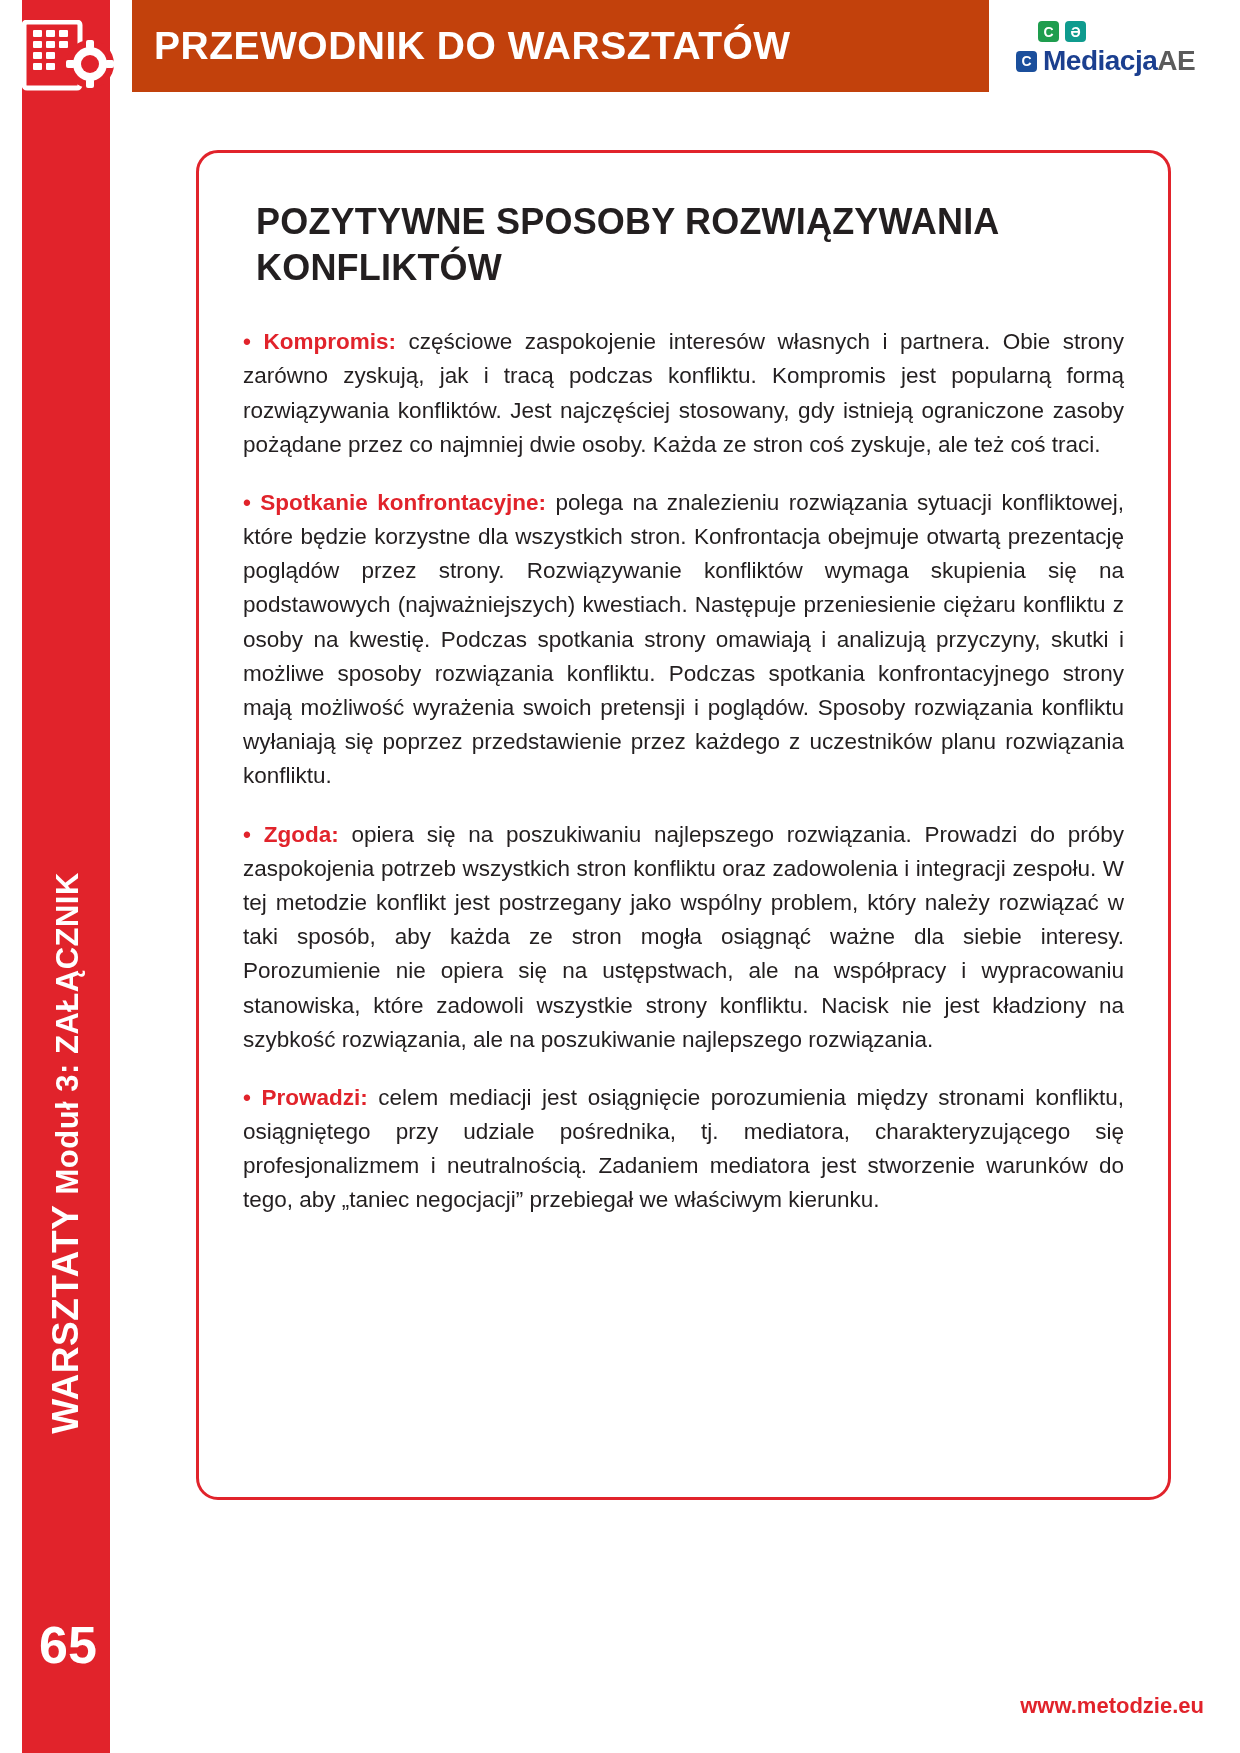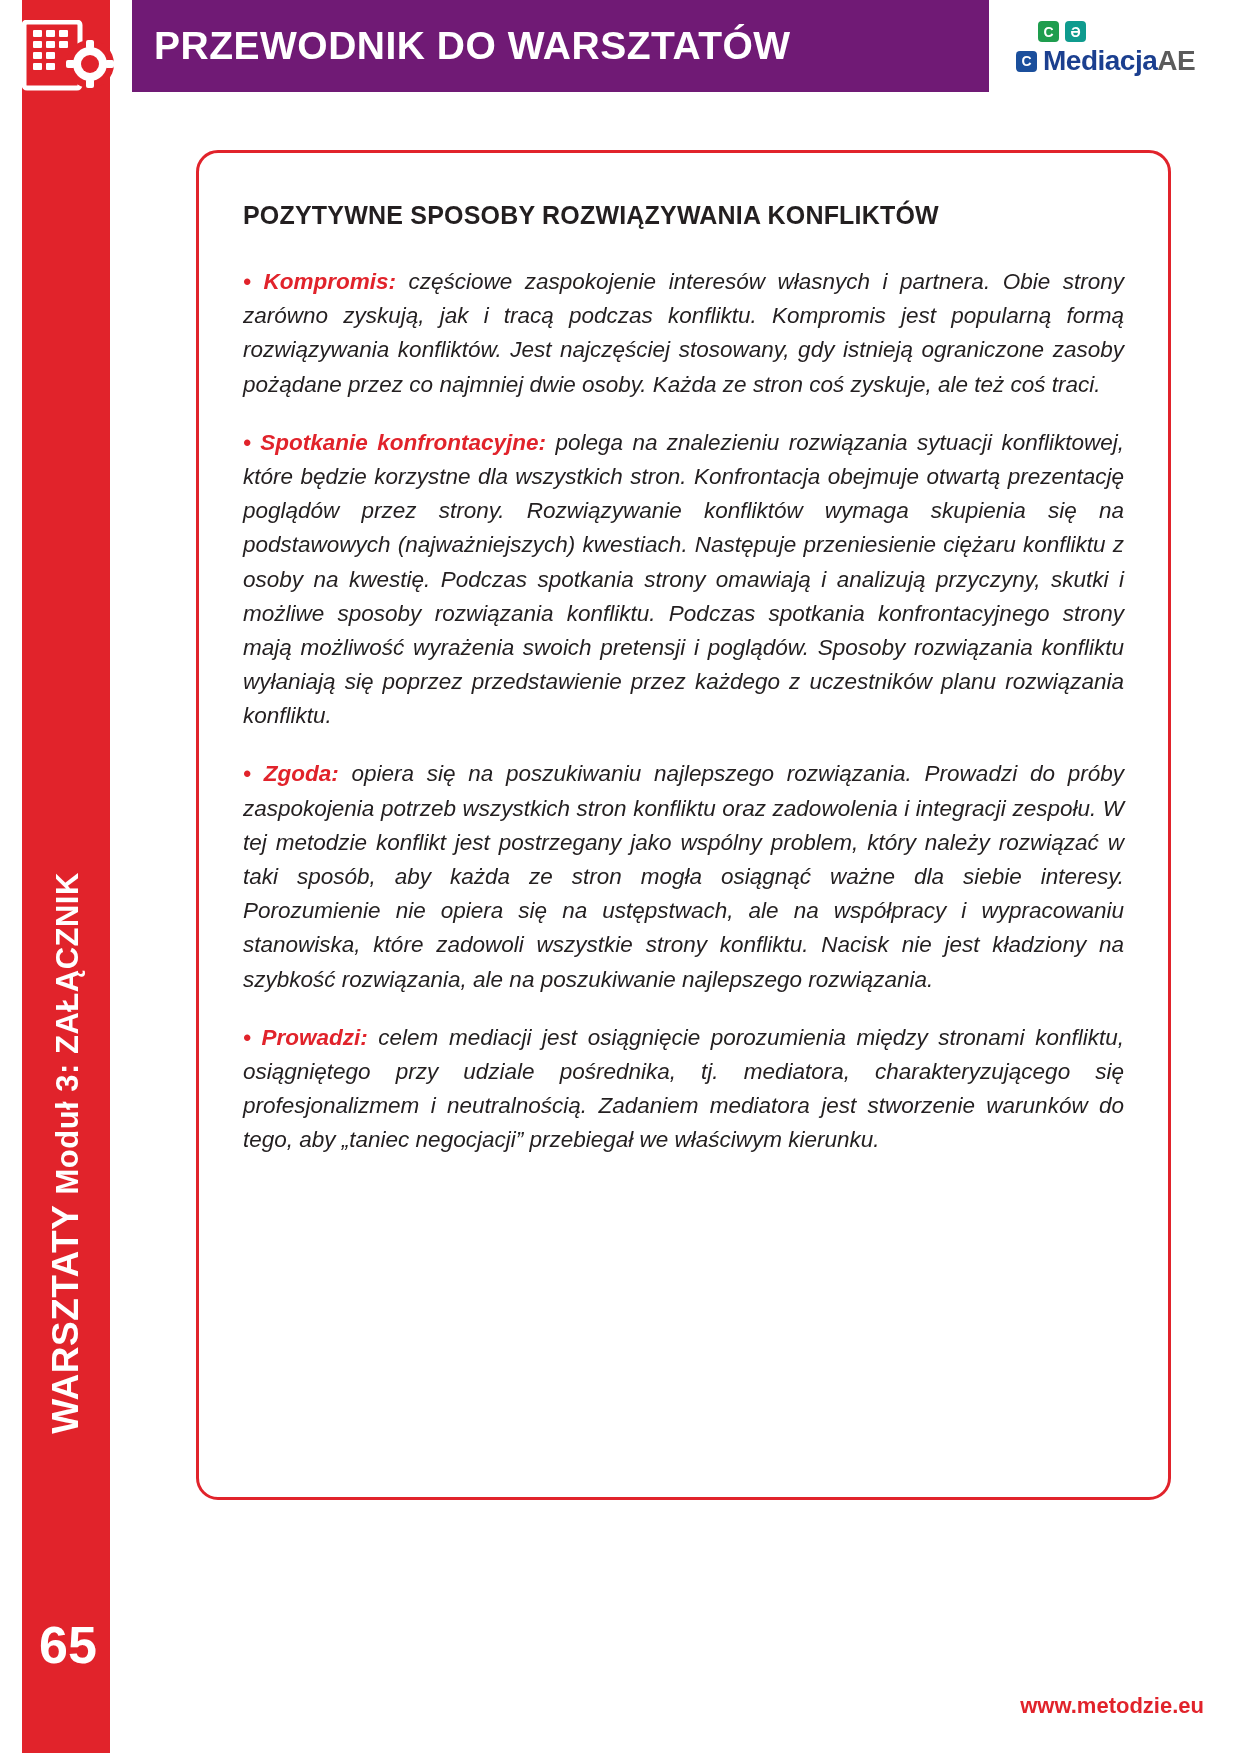--- a/index.html
+++ b/index.html
@@ -16,21 +16,21 @@
     overflow: hidden;
   }
 
   
   .header-bar {
     position: absolute;
     top: 0;
     left: 132px;
     width: 857px;
     height: 92px;
-    background: #701a75;
+    background: #c2410c;
     display: flex;
     align-items: center;
   }
   .header-title {
     color: #ffffff;
     font-size: 39px;
     font-weight: bold;
     letter-spacing: 0.5px;
     margin-left: 22px;
     white-space: nowrap;
@@ -158,34 +158,33 @@
     left: 196px;
     width: 975px;
     min-height: 1350px;
     border: 3px solid #e1232b;
     border-radius: 22px;
     padding: 46px 44px 40px 44px;
     background: #ffffff;
   }
   .card-title {
     color: #231f20;
-    font-size: 25px;
+    font-size: 36px;
     font-weight: bold;
     line-height: 1.28;
-    margin: 0 0 34px 0;
+    margin: 0 0 34px 13px;
     letter-spacing: 0.2px;
   }
   .para {
     font-size: 22.5px;
     line-height: 1.52;
     color: #231f20;
     text-align: justify;
     margin: 0 0 24px 0;
     text-indent: 0;
-    font-style: italic;
   }
   .para .bullet {
     color: #e1232b;
     font-weight: bold;
   }
   .para .lead {
     color: #e1232b;
     font-weight: bold;
   }
 

